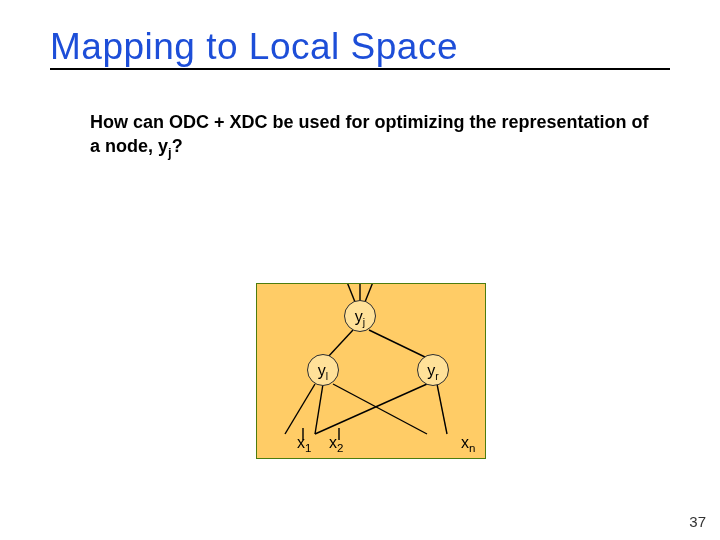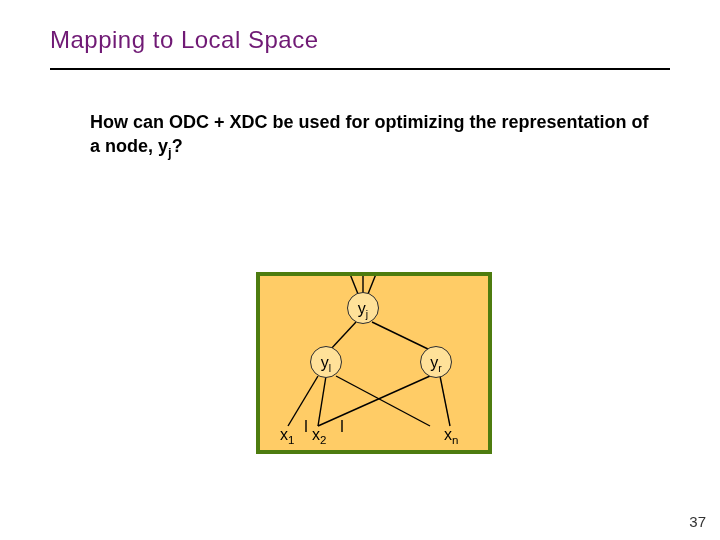--- a/index.html
+++ b/index.html
@@ -9,22 +9,22 @@
     height: 540px;
     background: #fff;
     font-family: Arial, Helvetica, sans-serif;
     color: #000;
     position: relative;
   }
   .title {
     position: absolute;
     left: 50px;
     top: 26px;
-    font-size: 24px;
-    color: #701a75;
+    font-size: 37px;
+    color: #1d4ed8;
     letter-spacing: 0.5px;
   }
   .hr {
     position: absolute;
     left: 50px;
     top: 68px;
     width: 620px;
     border-top: 2px solid #000;
   }
   .question {
@@ -34,25 +34,25 @@
     width: 560px;
     font-size: 18px;
     line-height: 1.35;
     font-weight: bold;
   }
   .sub { font-size: 0.72em; vertical-align: sub; }
 
   .diagram {
     position: absolute;
     left: 256px;
-    top: 272px;
+    top: 283px;
     width: 228px;
     height: 174px;
     background: #ffcc66;
-    border: 4px solid #4d7c0f;
+    border: 1px solid #4d7c0f;
   }
   svg.edges {
     position: absolute;
     left: 0;
     top: 0;
     width: 228px;
     height: 174px;
   }
   .node {
     position: absolute;
@@ -63,20 +63,21 @@
     border: 1.6px solid #2d2d2d;
     text-align: center;
     line-height: 32px;
     font-size: 16px;
     box-sizing: border-box;
   }
   .node .sub { font-size: 0.65em; }
   .leaf {
     position: absolute;
     font-size: 16px;
+    margin-left: 20px;
   }
   .slide-num {
     position: absolute;
     right: 14px;
     bottom: 10px;
     font-size: 15px;
     color: #333;
   }
 </style>
 </head>

